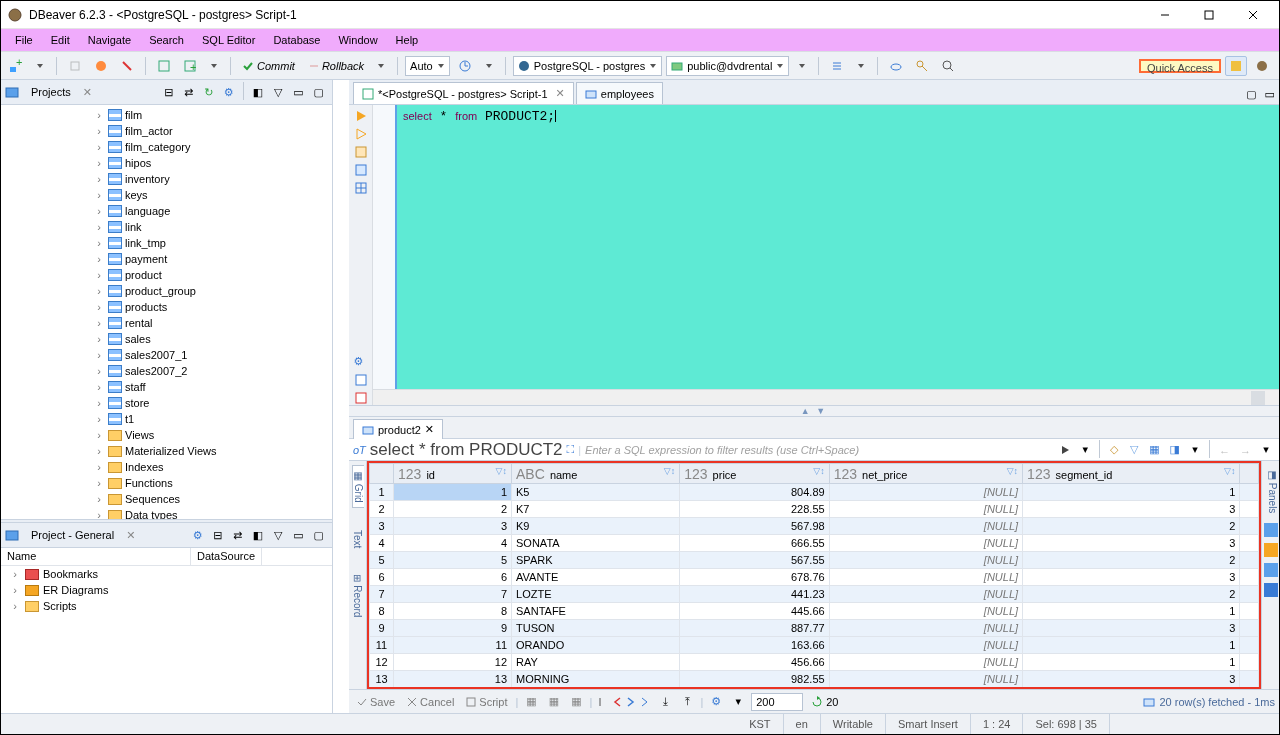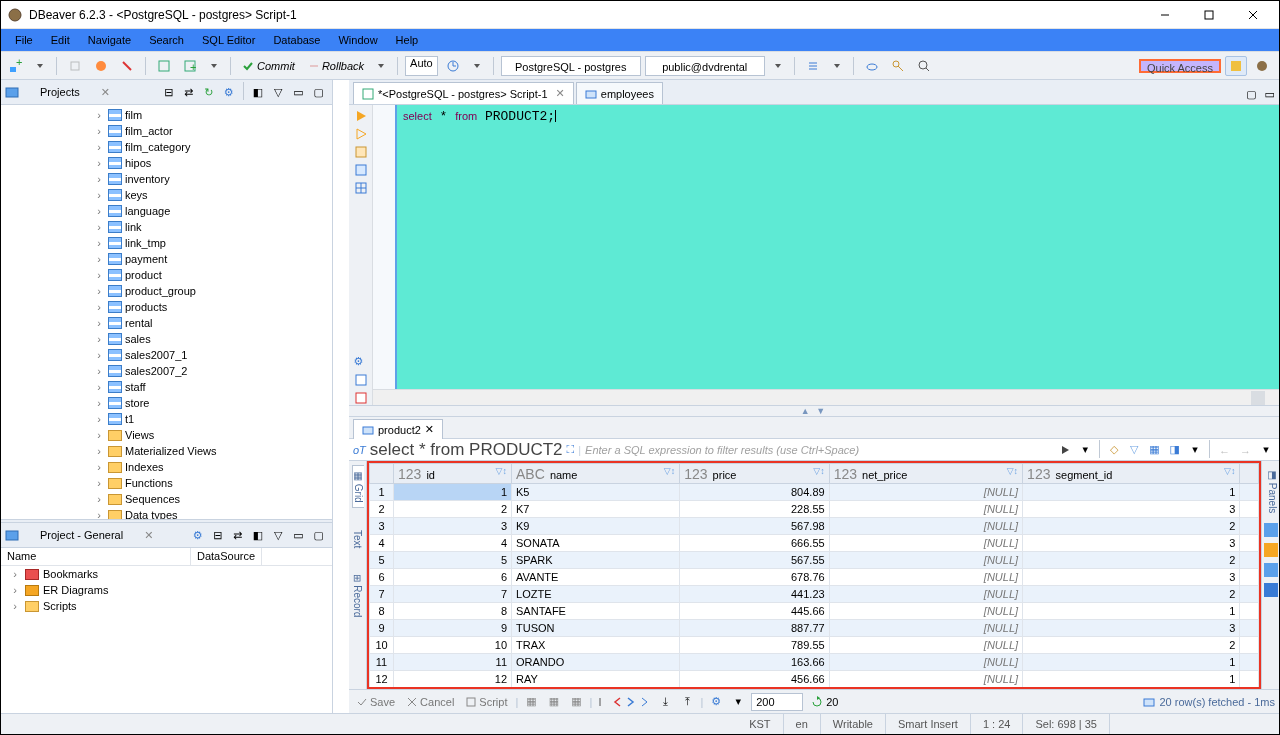--- a/index.html
+++ b/index.html
@@ -2,33 +2,33 @@
 <html><head>
 <meta charset="utf-8">
 <style>
 * { margin:0; padding:0; box-sizing:border-box; font-family:Tahoma,Verdana,sans-serif; font-size:11px; }
 body { background:#fff; color:#000; overflow:hidden; width:1280px; height:735px; border:1px solid #000; }
 .titlebar { height:28px; background:#fff; display:flex; align-items:center; padding:0 6px; border-bottom:1px solid #e4e4e4;}
 .titlebar .icon-slot { width:16px; height:16px; margin-right:6px;}
 .titlebar .title { flex:1; font-size:12px;}
 .winbtns { display:flex; gap:4px;}
 .winbtn { width:40px; height:22px; display:flex; align-items:center; justify-content:center;}
-.menubar { height:23px; background:#3b82f6; display:flex; align-items:center; padding-left:6px; gap:2px; border-bottom:1px solid #d9dde2;}
+.menubar { height:23px; background:#f0abfc; display:flex; align-items:center; padding-left:6px; gap:2px; border-bottom:1px solid #d9dde2;}
 .menubar span { padding:3px 8px;}
 .toolbar { height:28px; background:#eef1f5; border-bottom:1px solid #c9d3e0; display:flex; align-items:center; padding-left:4px; gap:4px;}
 .tbtn { height:20px; min-width:18px; padding:0 3px; display:flex; align-items:center; justify-content:center; border:1px solid transparent; border-radius:2px;}
 .tsep{ width:1px; height:18px; background:#c0c9d5; margin:0 3px;}
 .tbtn.lbl{ font-size:11px; gap:3px;font-style:italic;}
-.combo{ height:20px; border:1px solid #b7c3d3; background:#fff; padding:0 4px; display:flex; align-items:center; gap:4px; font-size:11px;flex-direction:column;}
+.combo{ height:20px; border:1px solid #b7c3d3; background:#fff; padding:0 4px; display:flex; align-items:center; gap:4px; font-size:11px;}
 .right-tool{ margin-left:auto; display:flex; align-items:center; gap:4px; padding-right:6px;}
-.qa{ border:2px solid #ff6b35; height:14px; padding:1px 6px; background:#c4b5fd; color:#444;}
+.qa{ border:2px solid #ff6b35; height:14px; padding:1px 6px; background:#fef9c3; color:#444;}
 .main{ display:flex; height:calc(100% - 28px - 23px - 28px - 21px);}
 .left{ width:332px; display:flex; flex-direction:column; border-right:1px solid #c9d3e0;}
 .pane-hdr{ height:25px; background:#e9eef5; border-bottom:1px solid #c9d3e0; display:flex; align-items:center; padding:0 4px; gap:4px; font-size:11px;}
-.pane-hdr .title{ flex:1; display:flex; align-items:center; gap:21px;}
+.pane-hdr .title{ flex:1; display:flex; align-items:center; gap:12px;}
 .pane-hdr .tools{ display:flex; gap:2px;}
 .tree{ flex:1; overflow:auto; background:#fff; padding:2px 0 2px 0;}
 .tree .node{ display:flex; align-items:center; height:16px; padding-left:92px; gap:3px;}
 .tree .node.f0{ padding-left:92px;}
 .tw{ width:12px; color:#7a7a7a; text-align:center;}
 .ic-tbl{ width:14px; height:12px; background:linear-gradient(to bottom,#8cc1ff 0 40%,#fff 40% 70%,#8cc1ff 70% 100%); border:1px solid #3b7dc9;}
 .ic-fld{ width:14px; height:11px; background:#ffcf66; border:1px solid #c99633;}
 .splith{ height:4px; background:#e9eef5; border-top:1px solid #c9d3e0; border-bottom:1px solid #c9d3e0;}
 .proj{ flex:0 0 190px; display:flex; flex-direction:column;}
 .proj-body{ flex:1; background:#fff; overflow:auto;}
@@ -684,29 +684,20 @@
               </tr>
               <tr class="odd">
                 <td class="rh">9</td>
                 <td class="num">9</td>
                 <td>TUSON</td>
                 <td class="num">887.77</td>
                 <td class="null">[NULL]</td>
                 <td class="num">3</td>
                 <td></td>
               </tr>
-              <tr class="even">
-                <td class="rh">10</td>
-                <td class="num">10</td>
-                <td>TRAX</td>
-                <td class="num">789.55</td>
-                <td class="null">[NULL]</td>
-                <td class="num">2</td>
-                <td></td>
-              </tr>
               <tr class="odd">
                 <td class="rh">11</td>
                 <td class="num">11</td>
                 <td>ORANDO</td>
                 <td class="num">163.66</td>
                 <td class="null">[NULL]</td>
                 <td class="num">1</td>
                 <td></td>
               </tr>
               <tr class="even">

